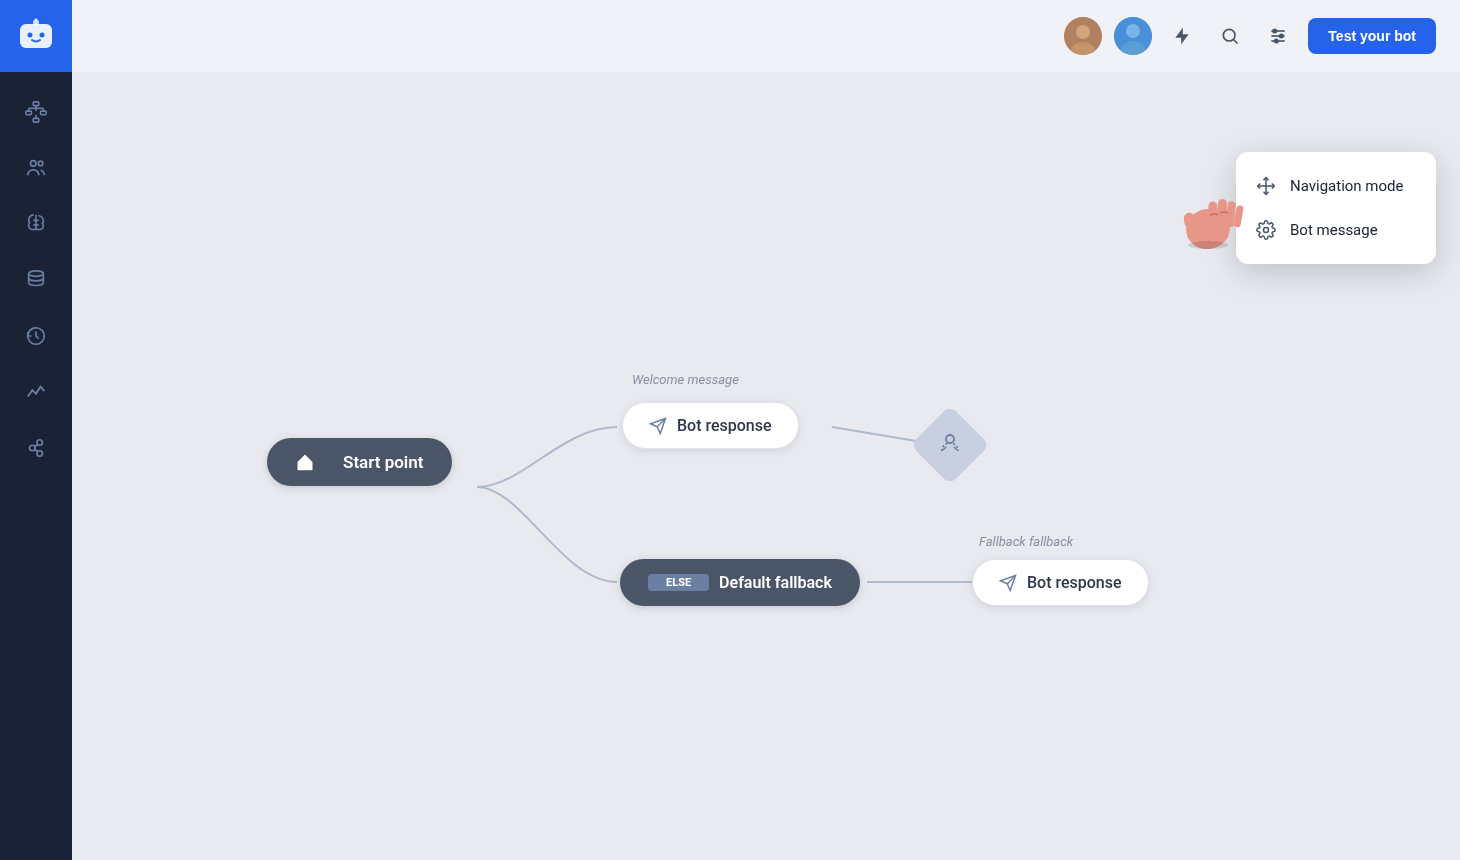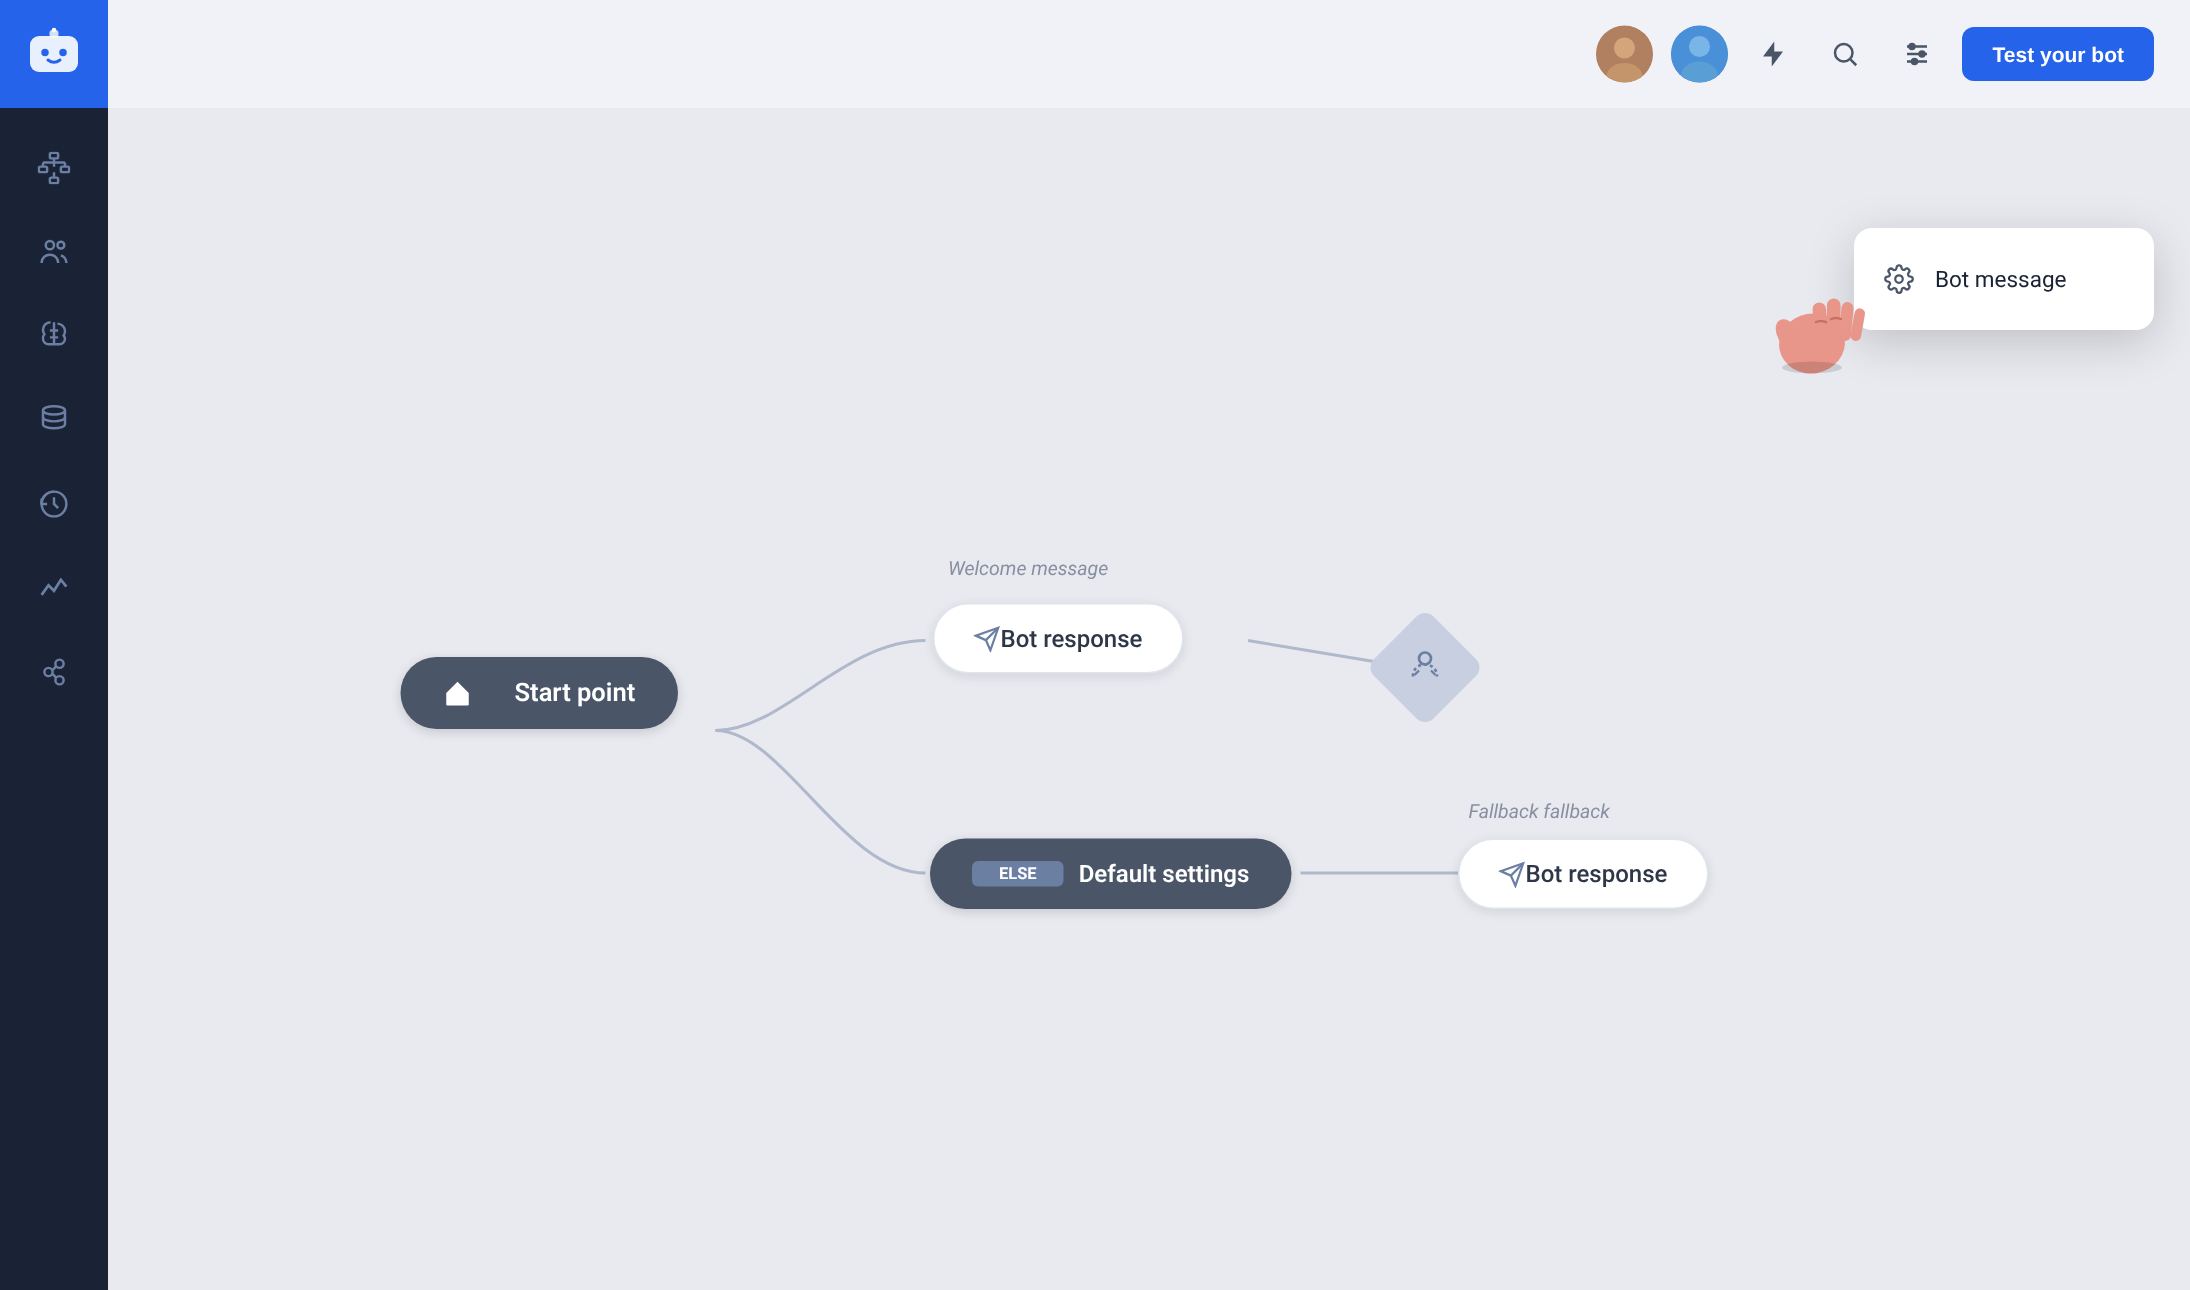--- a/index.html
+++ b/index.html
@@ -171,20 +171,21 @@
       font-style: italic;
     }
 
     .node-bot-response {
       position: absolute;
       background: white;
       border-radius: 50px;
       padding: 13px 26px;
       display: flex;
       align-items: center;
+      gap: 10px;
       font-size: 16px;
       font-weight: 500;
       color: #2d3748;
       white-space: nowrap;
       box-shadow: 0 2px 8px rgba(0,0,0,0.10);
       border: 1.5px solid #e0e4ee;
     }
     .node-bot-response svg {
       width: 18px;
       height: 18px;
@@ -444,21 +445,21 @@
             <circle cx="12" cy="8" r="4"></circle>
             <path d="M4 20c0-5 3.5-8 8-8s8 3 8 8" stroke-dasharray="2"></path>
             <path d="M8 16l-3 3m11-3l3 3" stroke="#6b7fa3" stroke-width="1.5"></path>
           </svg>
         </div>
       </div>
     </div>
 
     <div class="node-fallback" style="left:548px;top:487px;">
       <span class="else-badge">ELSE</span>
-      <span>Default settings</span>
+      <span>Default fallback</span>
     </div>
 
     <div class="node-label" style="left:907px;top:462px;">Fallback fallback</div>
 
     <div class="node-bot-response" style="left:900px;top:487px;">
       <svg viewBox="0 0 24 24" fill="none" stroke="currentColor" stroke-width="2">
         <line x1="22" y1="2" x2="11" y2="13"></line>
         <polygon points="22 2 15 22 11 13 2 9 22 2"></polygon>
       </svg>
       <span>Bot response</span>
@@ -478,20 +479,28 @@
         <rect x="57" y="18" width="7" height="22" rx="3.5" fill="#e8968a" transform="rotate(10 57 18)"></rect>
 
         <path d="M30 28 Q34 26 38 28" stroke="#c87060" stroke-width="1.5" fill="none"></path>
         <path d="M40 26 Q44 24 48 26" stroke="#c87060" stroke-width="1.5" fill="none"></path>
 
         <ellipse cx="28" cy="58" rx="20" ry="4" fill="rgba(0,0,0,0.12)"></ellipse>
       </svg>
     </div>
 
     <div class="dropdown-menu">
+      <div class="dropdown-item">
+        <svg viewBox="0 0 24 24" fill="none" stroke="currentColor" stroke-width="1.8">
+          <path d="M5 9l-3 3 3 3M9 5l3-3 3 3M15 19l-3 3-3-3M19 9l3 3-3 3"></path>
+          <line x1="12" y1="2" x2="12" y2="22"></line>
+          <line x1="2" y1="12" x2="22" y2="12"></line>
+        </svg>
+        <span>Navigation mode</span>
+      </div>
       <div class="dropdown-item">
         <svg viewBox="0 0 24 24" fill="none" stroke="currentColor" stroke-width="1.8">
           <circle cx="12" cy="12" r="3"></circle>
           <path d="M19.4 15a1.65 1.65 0 0 0 .33 1.82l.06.06a2 2 0 0 1-2.83 2.83l-.06-.06a1.65 1.65 0 0 0-1.82-.33 1.65 1.65 0 0 0-1 1.51V21a2 2 0 0 1-4 0v-.09A1.65 1.65 0 0 0 9 19.4a1.65 1.65 0 0 0-1.82.33l-.06.06a2 2 0 0 1-2.83-2.83l.06-.06A1.65 1.65 0 0 0 4.68 15a1.65 1.65 0 0 0-1.51-1H3a2 2 0 0 1 0-4h.09A1.65 1.65 0 0 0 4.6 9a1.65 1.65 0 0 0-.33-1.82l-.06-.06a2 2 0 0 1 2.83-2.83l.06.06A1.65 1.65 0 0 0 9 4.68a1.65 1.65 0 0 0 1-1.51V3a2 2 0 0 1 4 0v.09a1.65 1.65 0 0 0 1 1.51 1.65 1.65 0 0 0 1.82-.33l.06-.06a2 2 0 0 1 2.83 2.83l-.06.06A1.65 1.65 0 0 0 19.4 9a1.65 1.65 0 0 0 1.51 1H21a2 2 0 0 1 0 4h-.09a1.65 1.65 0 0 0-1.51 1z"></path>
         </svg>
         <span>Bot message</span>
       </div>
     </div>
   </div>
 </div>

